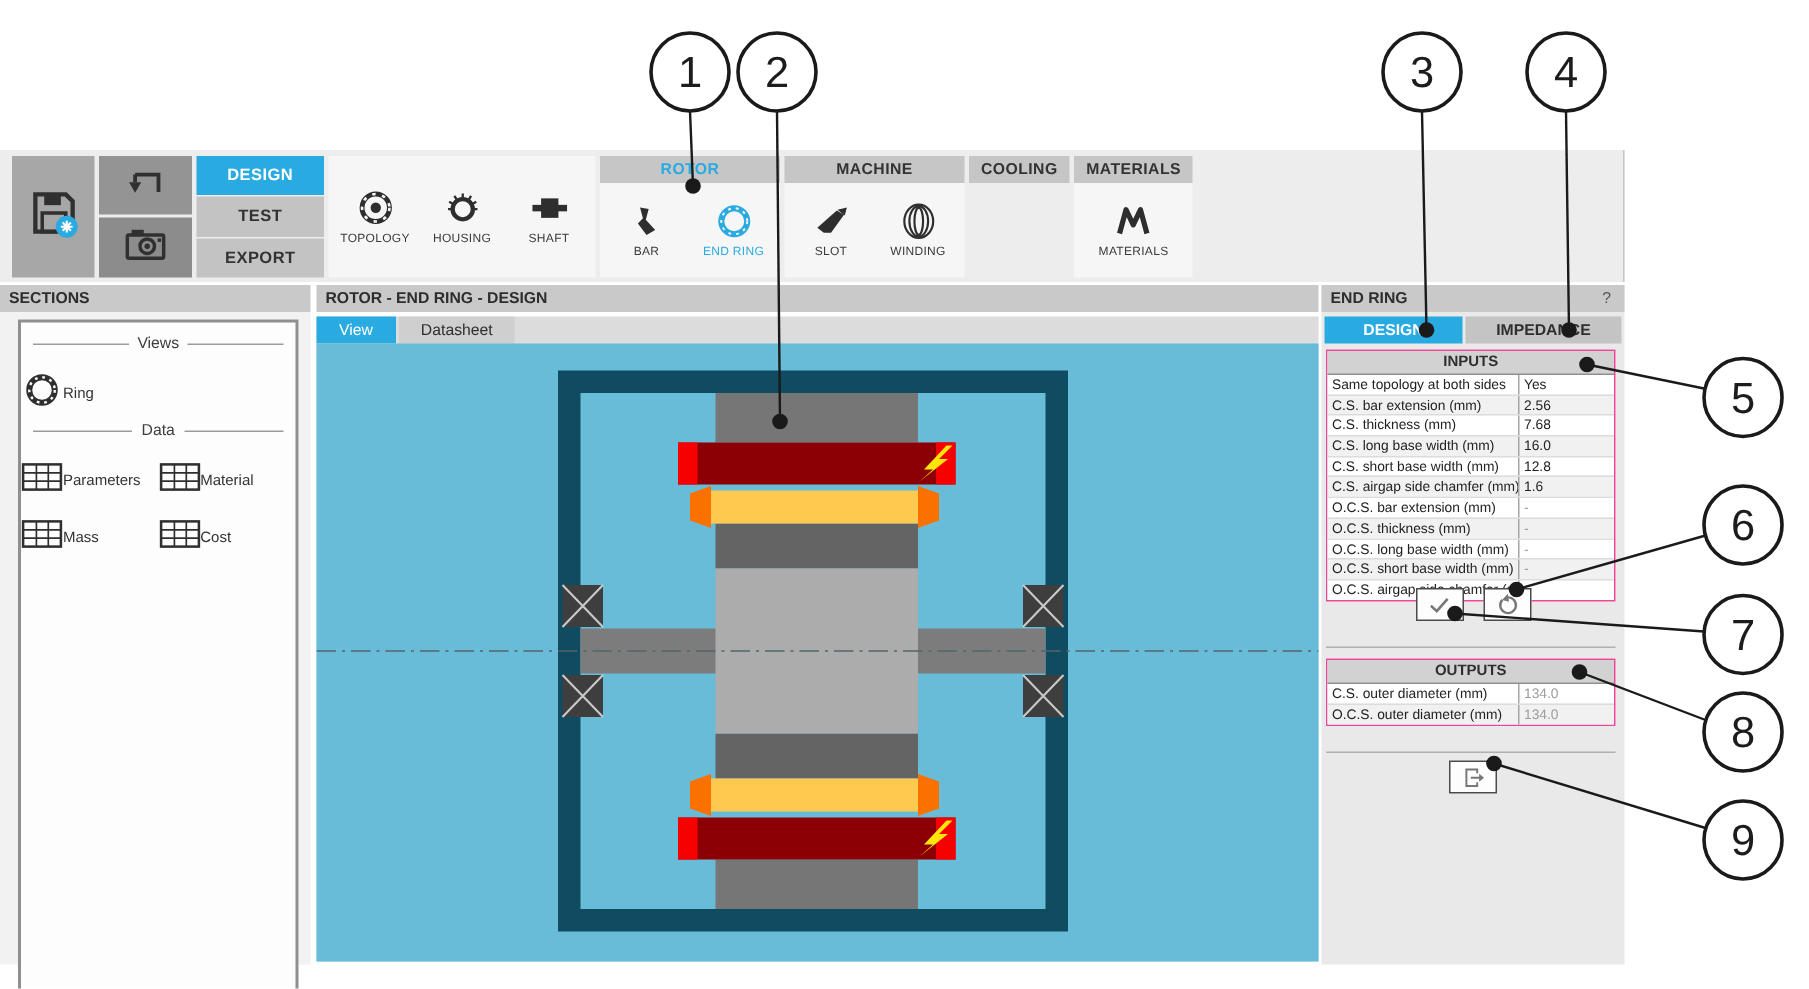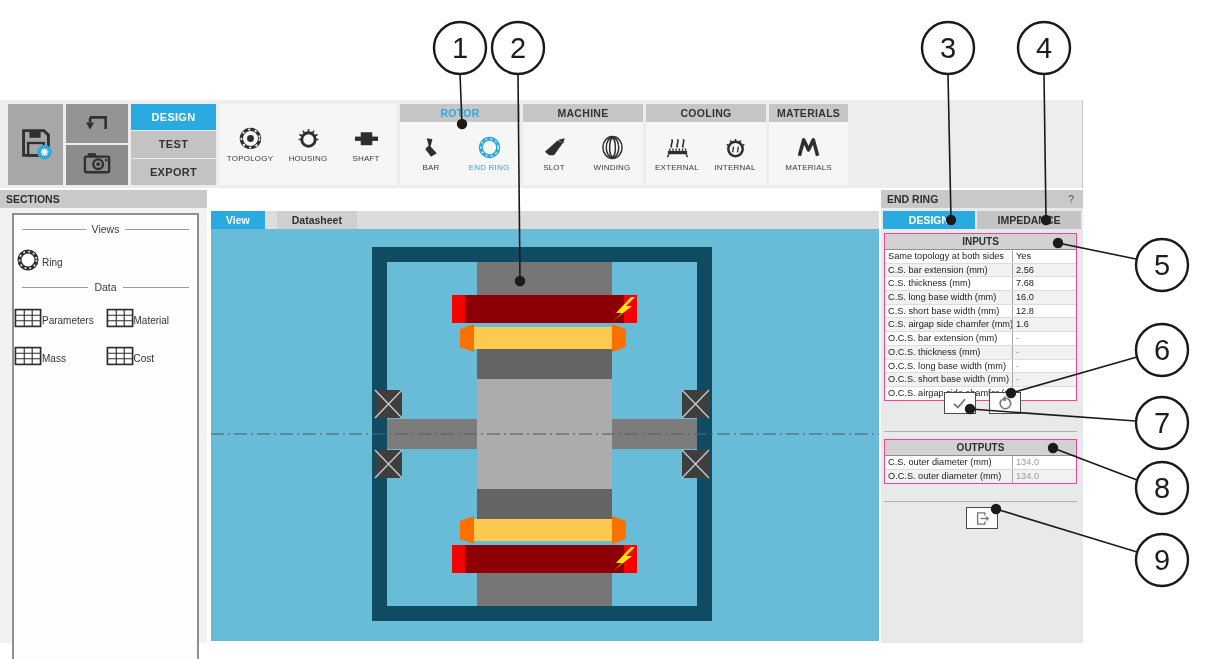--- a/index.html
+++ b/index.html
@@ -48,22 +48,22 @@
   .sep-label{display:flex;align-items:center;gap:6px;margin:8px 8px 0;color:#3D3D3D;font-size:10.5px}
   .sep-label::before,.sep-label::after{content:"";flex:1;height:1px;background:#9B9B9B}
   #views-row,#data-grid{display:flex;flex-wrap:wrap}
   .sitem{display:flex;flex-direction:row;align-items:center;width:50%;margin-top:12px;cursor:pointer;color:#2F2F2F}
   .sitem svg{width:28px;height:26px;display:block}
   .sitem-label{font-size:10px;color:#333;margin-top:4px}
 
   
   #main-title{left:211px;top:190px;width:668px}
   .main-tabs{position:absolute;left:211px;top:211px;width:668px;height:18px;background:#DCDCDC;display:flex}
-  .mtab{height:18px;line-height:18px;padding:0 15px;font-size:10.5px;font-weight:bold;color:#2F2F2F;
-        background:#CFCFCF;margin-right:12px;cursor:pointer}
+  .mtab{height:18px;line-height:18px;padding:0 15px;font-size:10.5px;font-weight:normal;color:#2F2F2F;
+        background:#CFCFCF;margin-right:2px;cursor:pointer}
   .mtab.active{background:var(--accent);color:#fff}
   #canvas{position:absolute;left:211px;top:229px;width:668px;height:412px;background:var(--canvas)}
   #canvas svg{display:block}
 
   
   .panel{position:absolute;left:881px;top:190px;width:202px;height:453px;background:#E9E9E9}
   #panel-title{left:0;top:0;width:202px;display:flex;justify-content:space-between;padding-right:9px}
   #panel-help{font-weight:normal;color:#555;cursor:pointer}
   .panel-tabs{position:absolute;left:2px;top:21px;width:198px;height:18px;display:flex;gap:2px}
   .ptab{height:18px;line-height:18px;text-align:center;font-size:10.5px;font-weight:bold;color:#2F2F2F;
@@ -207,43 +207,20 @@
                   <ellipse cx="13" cy="13" rx="6.5" ry="10.5" stroke-width="1.5"></ellipse>
                   <ellipse cx="13" cy="13" rx="10" ry="11.5" stroke-width="1.5"></ellipse>
                 </svg>
               </span>
               <span class="rlabel">WINDING</span>
             </div>
           </div>
         </div>
         <div class="rgroup">
           <div class="rgroup-title">COOLING</div>
-          <div class="rgroup-body">
-            <div class="ritem">
-              <span class="ricon">
-                <svg viewBox="0 0 26 26" fill="none" stroke="currentColor">
-                  <path d="M7 13 c-2.5-3 2.5-5 0-8.5 M13 13 c-2.5-3 2.5-5 0-8.5 M19 13 c-2.5-3 2.5-5 0-8.5" stroke-width="1.7"></path>
-                  <rect x="3" y="16.5" width="20" height="3.5" fill="currentColor" stroke="none"></rect>
-                  <path d="M5 16.5 v-2.5 M8.3 16.5 v-2.5 M11.6 16.5 v-2.5 M14.9 16.5 v-2.5 M18.2 16.5 v-2.5 M21.3 16.5 v-2.5" stroke-width="1.4"></path>
-                  <path d="M4 20 L2.5 23 M22 20 L23.5 23" stroke-width="1.5"></path>
-                </svg>
-              </span>
-              <span class="rlabel">EXTERNAL</span>
-            </div>
-            <div class="ritem">
-              <span class="ricon">
-                <svg viewBox="0 0 26 26" fill="none" stroke="currentColor">
-                  <circle cx="13" cy="14.5" r="7.5" stroke-width="2.6"></circle>
-                  <path d="M10.5 18 c-1.5-2 1.5-3.5 0-6 M15.5 18 c-1.5-2 1.5-3.5 0-6" stroke-width="1.4"></path>
-                  <path d="M13 4.2 V6.8 M7.5 5.6 L8.8 7.9 M18.5 5.6 L17.2 7.9 M3.8 9.8 L6.2 11 M22.2 9.8 L19.8 11" stroke-width="1.5"></path>
-                </svg>
-              </span>
-              <span class="rlabel">INTERNAL</span>
-            </div>
-          </div>
         </div>
         <div class="rgroup">
           <div class="rgroup-title">MATERIALS</div>
           <div class="rgroup-body">
             <div class="ritem">
               <span class="ricon">
                 <svg viewBox="0 0 26 26">
                   <path d="M3.5 21.5 L8 5 L13 15.5 L18 5 L22.5 21.5" fill="none" stroke="currentColor" stroke-width="3.6" stroke-linejoin="round"></path>
                 </svg>
               </span>
@@ -311,20 +288,21 @@
                 <rect x="1.5" y="3" width="27" height="18" fill="none" stroke="currentColor" stroke-width="1.8"></rect>
                 <path d="M1.5 9 H28.5 M1.5 15 H28.5 M11 3 V21 M19.5 3 V21" stroke="currentColor" stroke-width="1.2" fill="none"></path>
               </svg>
             </span>
             <span class="sitem-label">Cost</span>
           </div>
         </div>
     </div>
   </div>
 
+  <div class="titlebar" id="main-title">ROTOR - END RING - DESIGN</div>
   <div class="main-tabs">
     <div class="mtab active">View</div>
     <div class="mtab">Datasheet</div>
   </div>
   <div id="canvas">
     <svg viewBox="0 0 668 412" width="668" height="412">
       <rect x="0" y="0" width="668" height="412" fill="var(--canvas)"></rect>
 
       <rect x="161" y="18" width="340" height="374" fill="var(--housing)"></rect>
       <rect x="176" y="33" width="310" height="344" fill="var(--canvas)"></rect>

